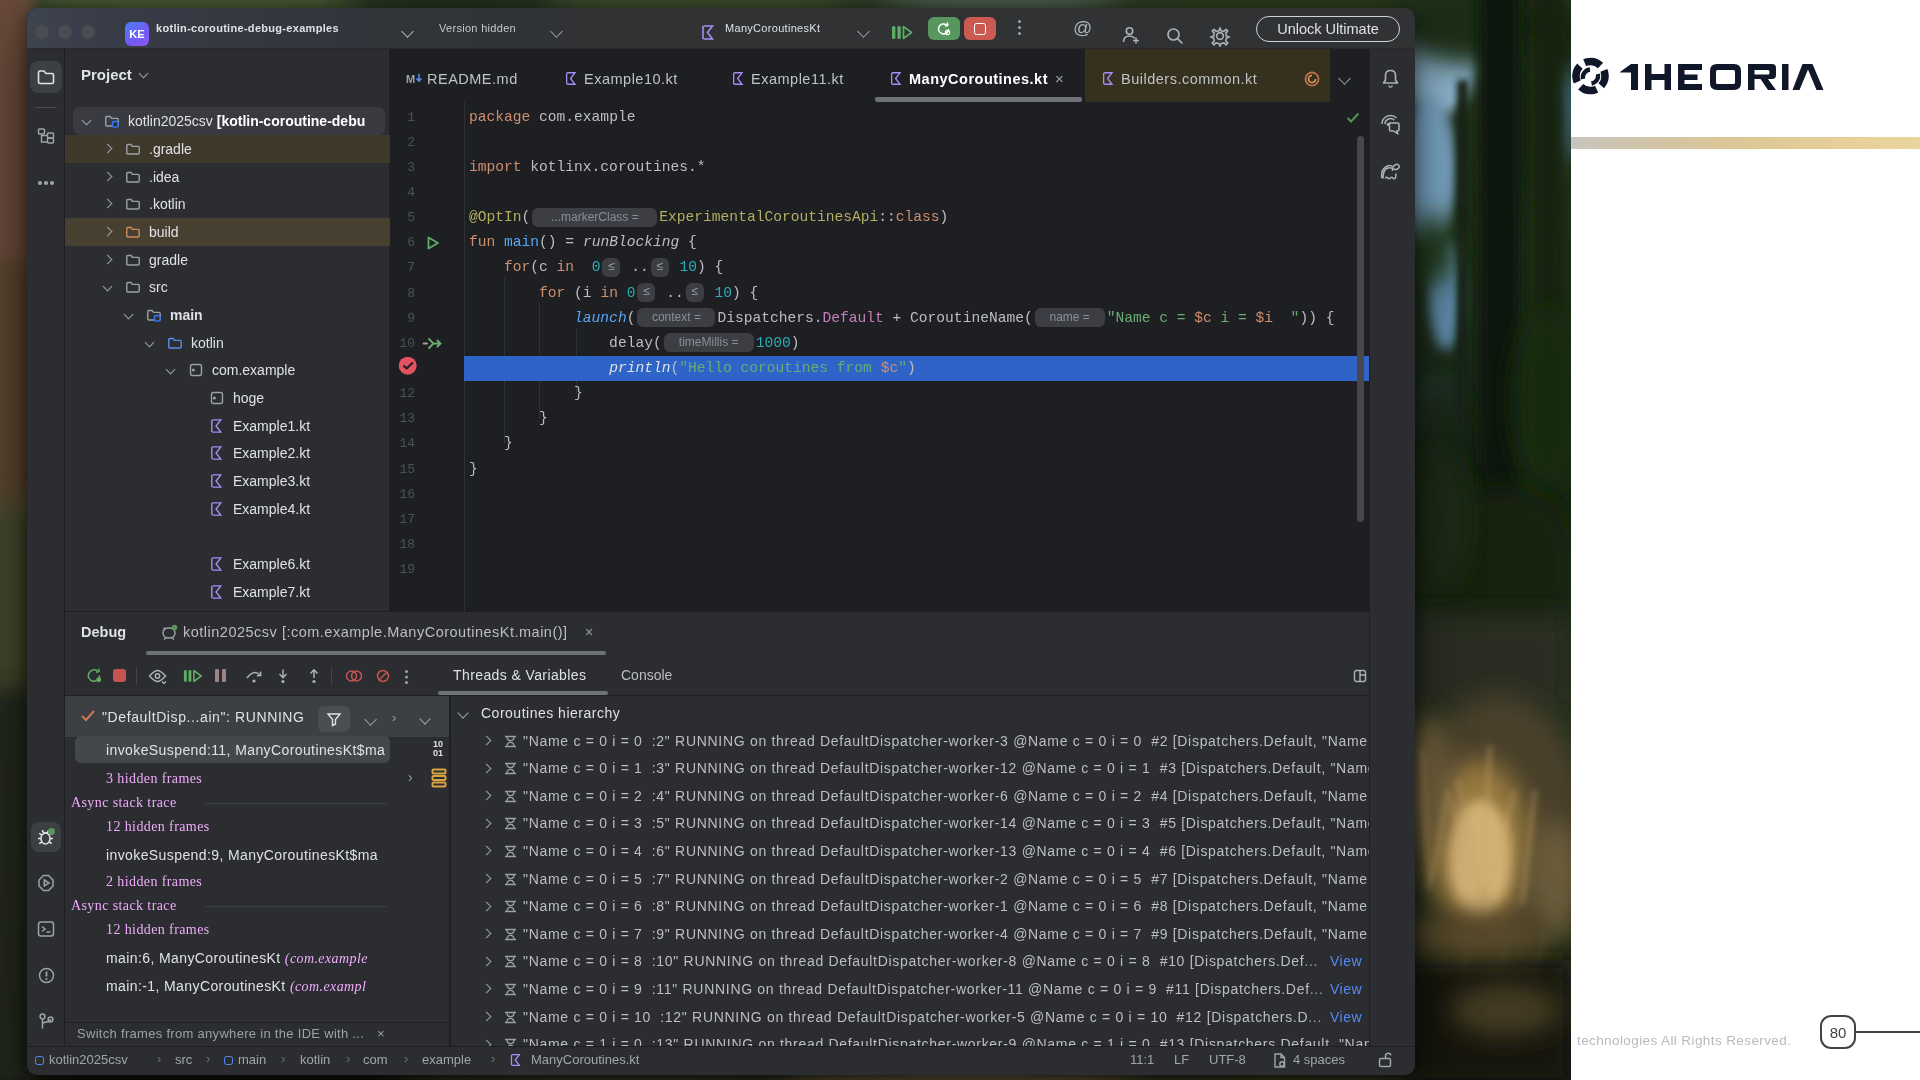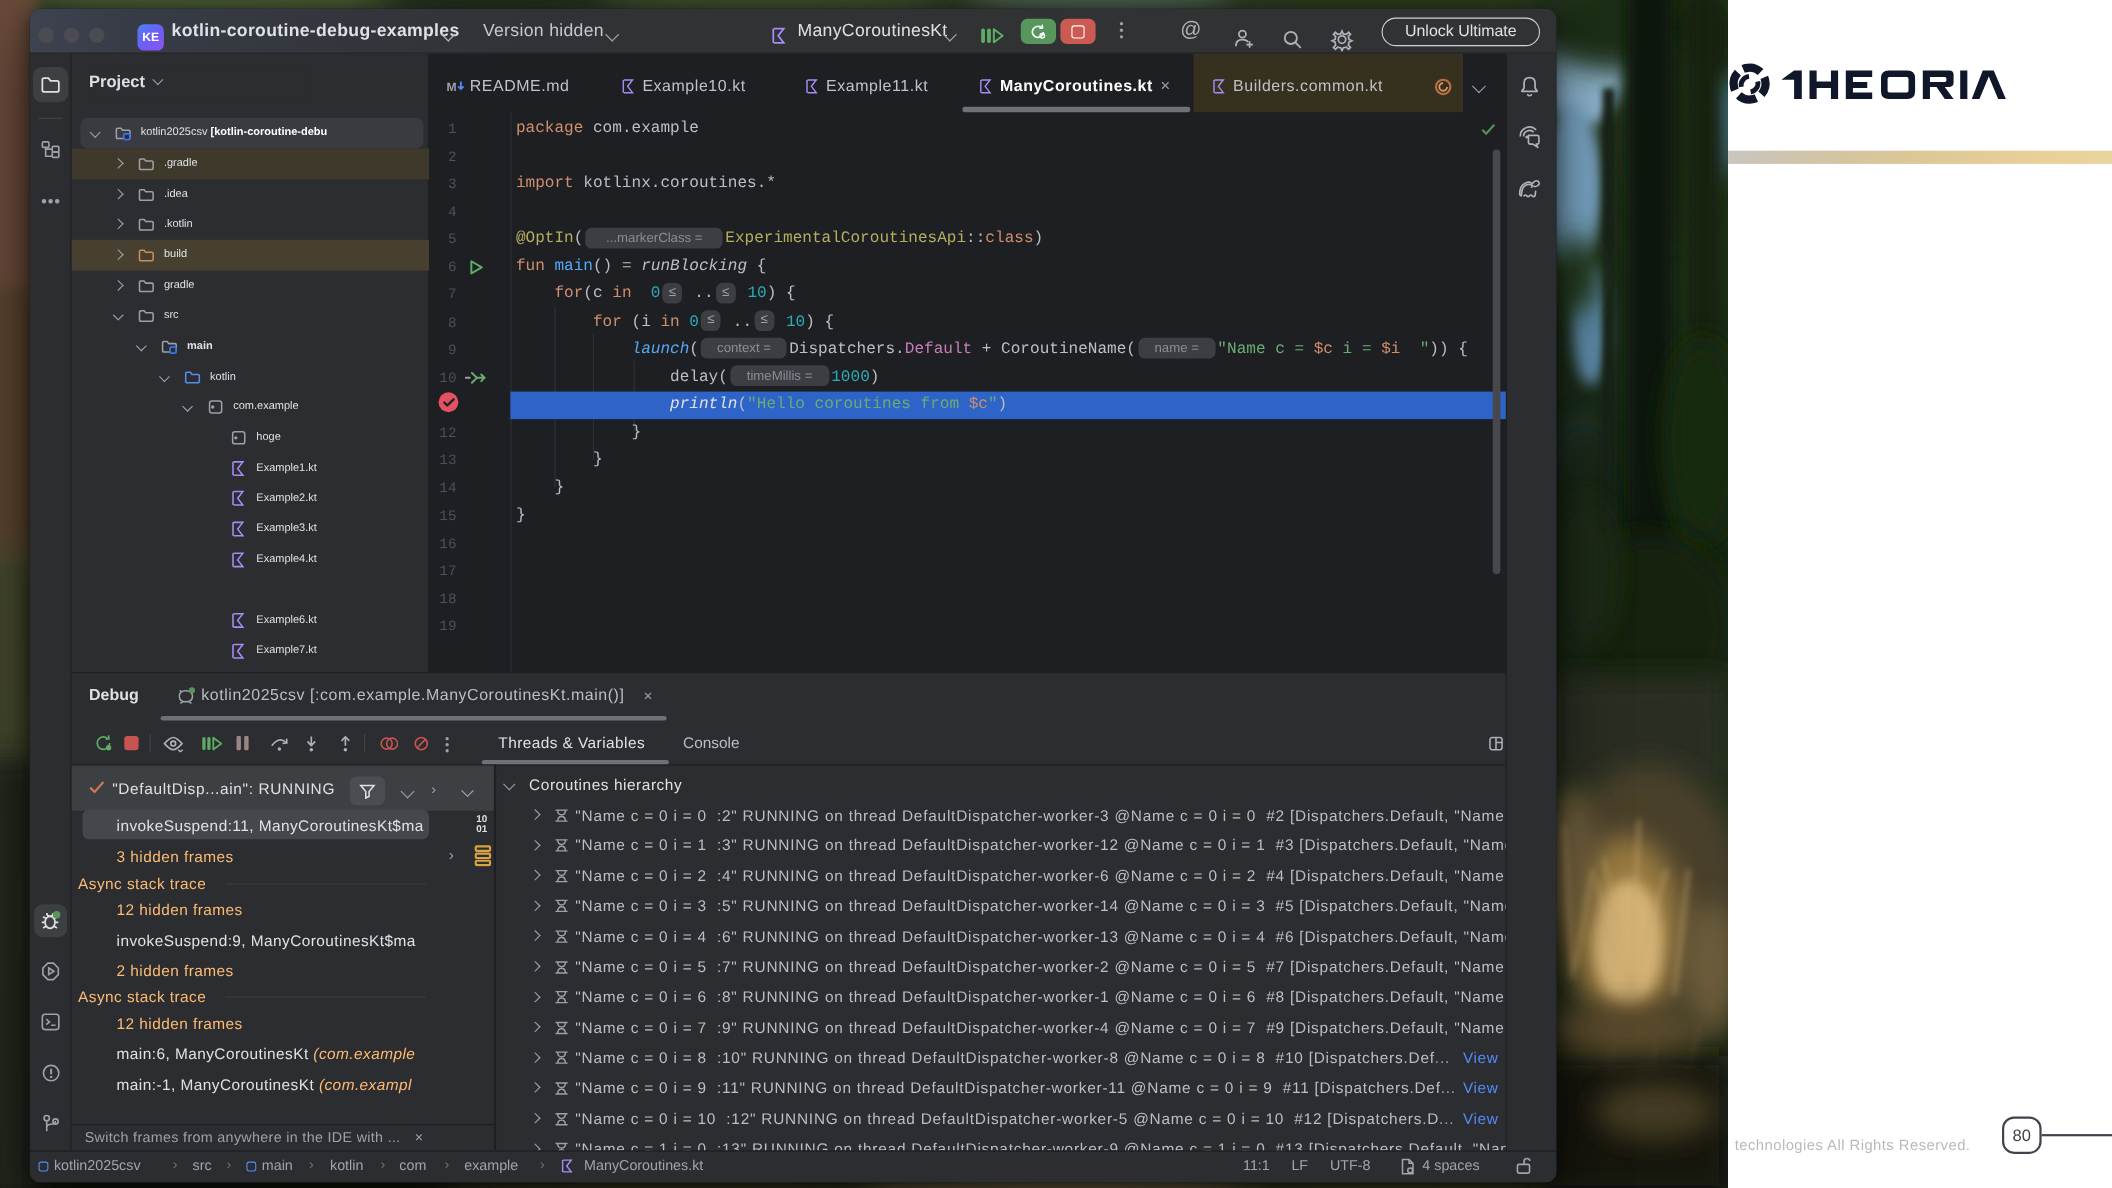--- a/index.html
+++ b/index.html
@@ -8,59 +8,59 @@
   .abs { position:absolute; }
   .tabt { letter-spacing:0.5px; }
   #stage { position:relative; width:1920px; height:1080px; background:#fff; }
   
   #win { position:absolute; left:27px; top:8px; width:1388px; height:1067px;
     border-radius:10px; overflow:hidden; background:#1e1f22;
     box-shadow:0 18px 60px rgba(0,0,0,.55), 0 4px 16px rgba(0,0,0,.45); }
   #titlebar { position:absolute; left:0; top:0; width:1388px; height:40px;
     background:linear-gradient(90deg,#3e4350 0%,#383c47 6%,#32353b 22%,#303234 40%,#303234 100%); }
   .tl { position:absolute; top:17px; width:14px; height:14px; border-radius:50%; background:#4a4c52; }
-  .tbtxt { position:absolute; top:0; height:40px; line-height:41px; color:#dfe1e5; font-size:16px; letter-spacing:0.3px; }
+  .tbtxt { position:absolute; top:0; height:40px; line-height:41px; color:#dfe1e5; font-size:11px; letter-spacing:0.3px; }
   .chev { position:absolute; width:9px; height:9px; border-right:1.6px solid #9da0a8;
     border-bottom:1.6px solid #9da0a8; transform:rotate(45deg); }
   
   #activitybar { position:absolute; left:0; top:40px; width:38px; height:998px;
     background:#2b2d30; border-right:1px solid #1e1f22; }
   #project { position:absolute; left:38px; top:40px; width:325px; height:563px;
     background:#2b2d30; border-right:1px solid #1e1f22; overflow:hidden; }
   #editor { position:absolute; left:363px; top:40px; width:979px; height:563px;
     background:#1e1f22; overflow:hidden; }
   #debug { position:absolute; left:38px; top:603px; width:1304px; height:435px;
     background:#2b2d30; border-top:1px solid #1e1f22; overflow:hidden; }
   #rightstrip { position:absolute; left:1342px; top:40px; width:46px; height:998px;
     background:#2b2d30; border-left:1px solid #1e1f22; }
   #statusbar { position:absolute; left:0; top:1038px; width:1388px; height:29px;
     background:#2b2d30; border-top:1px solid #1e1f22; color:#a1a4ab; font-size:13px; }
   
   .trow { position:absolute; left:0; width:325px; height:44px; line-height:28px;
-    font-size:10px; color:#dfe1e5; white-space:nowrap; }
+    font-size:14px; color:#dfe1e5; white-space:nowrap; }
   .ticon { position:absolute; top:6px; width:16px; height:16px; }
   .tchev { position:absolute; top:10px; width:7px; height:7px; border-right:1.5px solid #9da0a8;
     border-bottom:1.5px solid #9da0a8; }
   .exp { transform:rotate(45deg); }
   .col { transform:rotate(-45deg); }
   
   .cl { position:absolute; left:442px; height:25px; line-height:25px; white-space:pre;
     font-family:"Liberation Mono", monospace; font-size:14.6px; color:#bcbec4; }
   .ln { position:absolute; width:36px; text-align:right; height:25px; line-height:25px;
     font-family:"Liberation Mono", monospace; font-size:13px; color:#4b5059; left:352px; }
   .kw { color:#cf8e6d; } .str { color:#6aab73; } .num { color:#2aacb8; }
   .ann { color:#b3ae60; } .fn { color:#56a8f5; font-style:italic; } .fld { color:#c77dbb; }
   .it { font-style:italic; }
   .pill { display:inline-block; height:19px; line-height:19px; border-radius:6px;
     background:#3c3e43; color:#8b8e97; font-family:"Liberation Sans",sans-serif;
     font-size:12px; text-align:center; vertical-align:middle; margin:0 2px; }
   .pillm { font-family:"Liberation Mono",monospace; color:#9ca0a8; font-size:12px; }
   
   .drow { position:absolute; font-size:14px; letter-spacing:0.4px; color:#dfe1e5; white-space:pre; height:24px; line-height:24px; }
-  .gray { color:#fdba74; }
+  .gray { color:#f0abfc;font-family:Liberation Serif, serif; }
   .crow { position:absolute; left:458px; font-size:14px; letter-spacing:0.7px; color:#bcbec4; white-space:pre;
     height:27px; line-height:27px; overflow:hidden; width:900px; }
   .ell { width:824px; }
   .cchev { position:absolute; left:418px; width:7px; height:7px; border-right:1.5px solid #9da0a8;
     border-bottom:1.5px solid #9da0a8; transform:rotate(-45deg); }
   .cico { position:absolute; left:438px; }
   .view { position:absolute; left:1265px; color:#548af7; font-size:14px; letter-spacing:0.5px; height:27px; line-height:27px; }
   
   #tanbar { position:absolute; left:1571px; top:137px; width:349px; height:12px;
     background:linear-gradient(90deg,#c9c5bf 0%,#d2c4a4 25%,#ddc795 50%,#e7d09a 80%,#ead49e 100%); }

